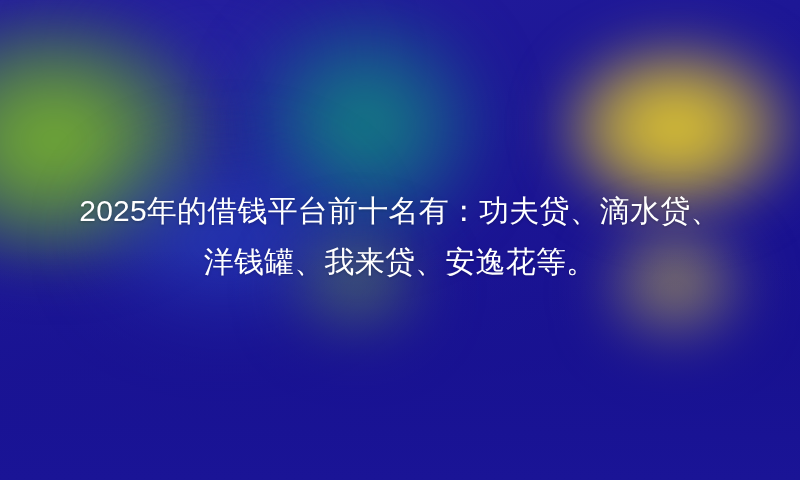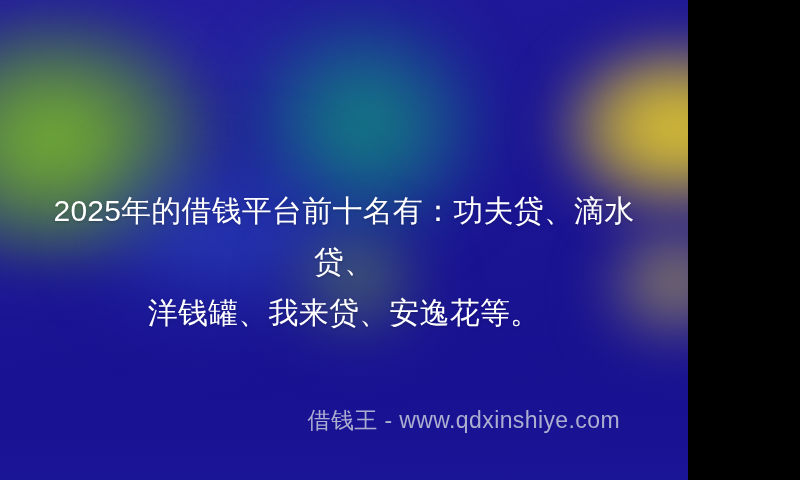--- a/index.html
+++ b/index.html
@@ -3,21 +3,21 @@
 <meta charset="utf-8">
 <title>Article Cover Image</title>
 <style>
   html, body {
     margin: 0;
     padding: 0;
     background: #000;
   }
   #canvas {
     position: relative;
-    width: 688px;
+    width: 800px;
     height: 480px;
     overflow: hidden;
     font-family: "Liberation Sans", "DejaVu Sans", sans-serif;
     background-color: #1b1593;
   }
 
   
   .bg-layer {
     position: absolute;
     inset: 0;
@@ -199,16 +199,15 @@
   <div id="blob-blue-lower-left"></div>
   <div id="blob-yellow-top-right"></div>
   <div id="blob-yellow-mid-right"></div>
   <div id="blob-green-lower-center"></div>
   <div class="bg-layer" id="bg-vignette"></div>
 
   <div id="content">
     <div id="headline">2025年的借钱平台前十名有：功夫贷、滴水贷、
 洋钱罐、我来贷、安逸花等。</div>
 
-    <div id="watermark">借钱王 - www.qdxinshiye.com</div>
   </div>
 
 </div>
 
 </body></html>

